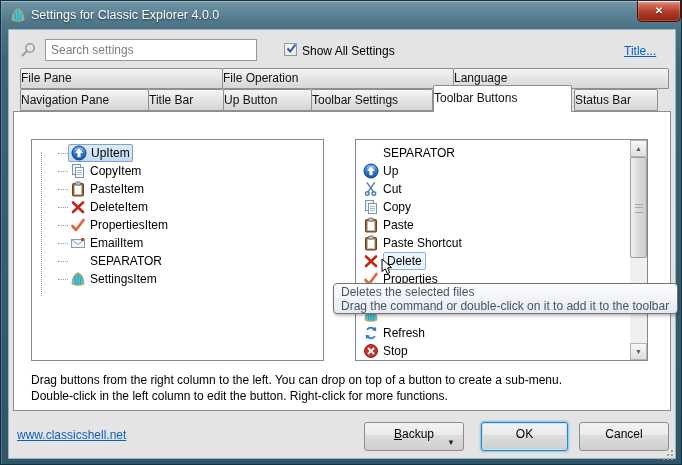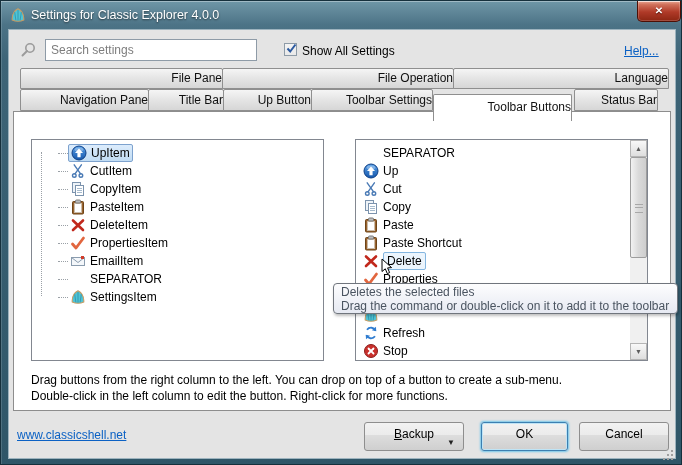--- a/index.html
+++ b/index.html
@@ -25,23 +25,23 @@
   .search{left:44px;top:38px;width:212px;height:22px;border:1px solid #8e9ba7;background:#fff;font:12px "Liberation Sans",sans-serif;
       padding:0 5px;outline:none;color:#737373;}
   .search::placeholder{color:#7d7d7d;}
   .chk{left:283px;top:42px;width:13px;height:13px;border:1px solid #8e9ba7;background:linear-gradient(180deg,#f4f4f4,#e9e9e9);}
   .chk svg{position:absolute;left:0px;top:-2px;width:13px;height:13px;}
   .chklabel{left:301px;top:43px;font-size:12px;color:#000;}
   .helplink{left:623px;top:43px;font-size:12px;color:var(--link,#0b61c4);text-decoration:underline;cursor:pointer;}
 
   
   .tab{top:67px;height:21px;background:linear-gradient(180deg,#f5f5f5,#e6e6e6 45%,#d6d6d6);border:1px solid #8f8f8f;
-      border-radius:2px 2px 0 0;font-size:12px;text-align:right;line-height:19px;color:#111;z-index:2;cursor:pointer;}
+      border-radius:2px 2px 0 0;font-size:12px;text-align:left;line-height:19px;color:#111;z-index:2;cursor:pointer;}
   .tabr2{top:88px;height:22px;line-height:20px;}
-  .tabactive{top:84px;height:27px;background:#fff;border-bottom:none;z-index:4;line-height:24px;margin-top:9px;}
+  .tabactive{top:84px;height:27px;background:#fff;border-bottom:none;z-index:4;line-height:24px;}
   .t-filepane{left:19px;width:203px;} .t-fileop{left:221px;width:232px;} .t-lang{left:452px;width:216px;}
   .t-nav{left:19px;width:129px;} .t-titlebar{left:147px;width:76px;} .t-upbtn{left:222px;width:89px;}
   .t-tset{left:310px;width:122px;} .t-tbtn{left:432px;width:139px;} .t-status{left:573px;width:84px;}
 
   
   .panel{left:12px;top:110px;width:658px;height:300px;background:#fff;border:1px solid #8d8d8d;z-index:1;}
   .collabel{font-size:12px;color:#000;top:120px;}
   .listbox{background:#fff;border:1px solid #828790;z-index:2;}
   .leftbox{left:30px;top:138px;width:293px;height:222px;}
   .rightbox{left:354px;top:138px;width:293px;height:222px;}
@@ -116,21 +116,21 @@
         <line x1="8" y1="10" x2="3.5" y2="14.5" stroke="#9b9b9b" stroke-width="1.9" stroke-linecap="round"></line>
       </svg>
   </span>
   <input class="abs search" placeholder="Search settings" style="">
   <div class="abs chk">
     <svg viewBox="0 0 13 13">
         <path d="M2.5 6.5 L5.2 9.5 L10.5 2.5" fill="none" stroke="#2c5aa0" stroke-width="2"></path>
       </svg>
   </div>
   <div class="abs chklabel">Show All Settings</div>
-  <a class="abs helplink">Help...</a>
+  <a class="abs helplink">Title...</a>
 
   <div class="abs tab t-filepane">File Pane</div>
   <div class="abs tab t-fileop">File Operation</div>
   <div class="abs tab t-lang">Language</div>
   <div class="abs tab tabr2 t-nav">Navigation Pane</div>
   <div class="abs tab tabr2 t-titlebar">Title Bar</div>
   <div class="abs tab tabr2 t-upbtn">Up Button</div>
   <div class="abs tab tabr2 t-tset">Toolbar Settings</div>
   <div class="abs tab tabactive t-tbtn">Toolbar Buttons</div>
   <div class="abs tab tabr2 t-status">Status Bar</div>
@@ -151,36 +151,20 @@
                     <stop offset="0" stop-color="#5aa1e8"></stop>
                     <stop offset="1" stop-color="#1456ab"></stop>
                   </linearGradient>
                 </defs>
                 <circle cx="8" cy="8" r="7" fill="url(#gu)" stroke="#0d3f86"></circle>
                 <path d="M8 3.4 L12 8 L9.6 8 L9.6 12.2 L6.4 12.2 L6.4 8 L4 8 Z" fill="#fff"></path>
                 <ellipse cx="8" cy="4.4" rx="4.4" ry="2" fill="#fff" opacity="0.3"></ellipse>
               </svg>
             </span>
             <span class="lbl">UpItem</span>
-          </span>
-        </div>
-        <div class="row">
-          <span class="h"></span>
-          <span class="pill">
-            <span class="ic">
-              <svg viewBox="0 0 16 16">
-                <g stroke="#4a7ab5" stroke-width="1.4" fill="none" stroke-linecap="round">
-                  <line x1="4.2" y1="1.8" x2="10.6" y2="10.8"></line>
-                  <line x1="11.4" y1="1.8" x2="5" y2="10.8"></line>
-                  <circle cx="4.3" cy="12.5" r="1.8"></circle>
-                  <circle cx="10.9" cy="12.5" r="1.8"></circle>
-                </g>
-              </svg>
-            </span>
-            <span class="lbl">CutItem</span>
           </span>
         </div>
         <div class="row">
           <span class="h"></span>
           <span class="pill">
             <span class="ic">
               <svg viewBox="0 0 16 16">
                 <rect x="2.5" y="1.5" width="8" height="10" fill="#eef3f8" stroke="#7c93ad"></rect>
                 <rect x="5.5" y="4.5" width="8" height="10" fill="#ffffff" stroke="#7c93ad"></rect>
                 <g stroke="#a6bacd" stroke-width="1">

